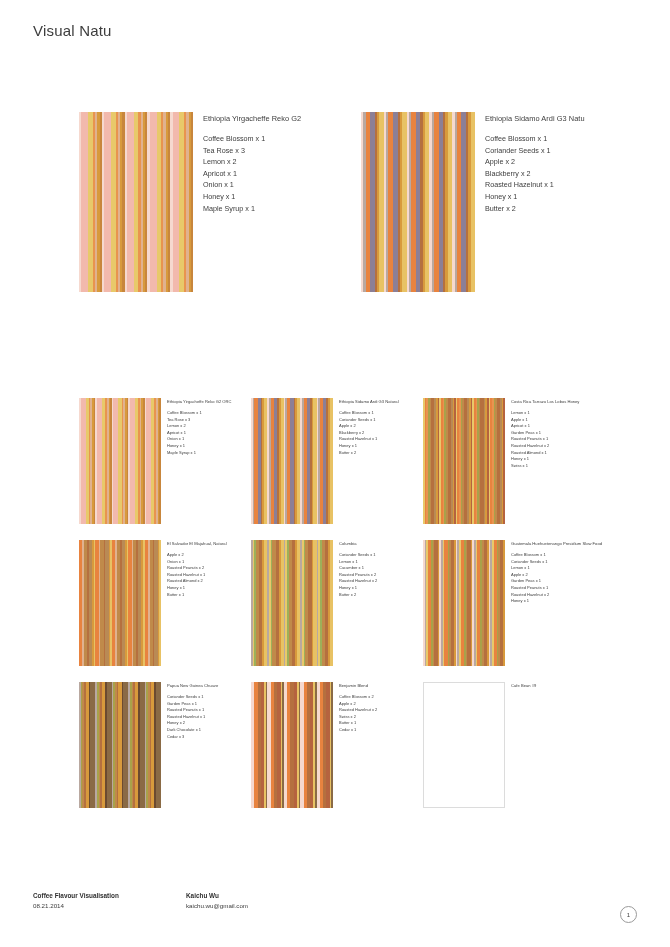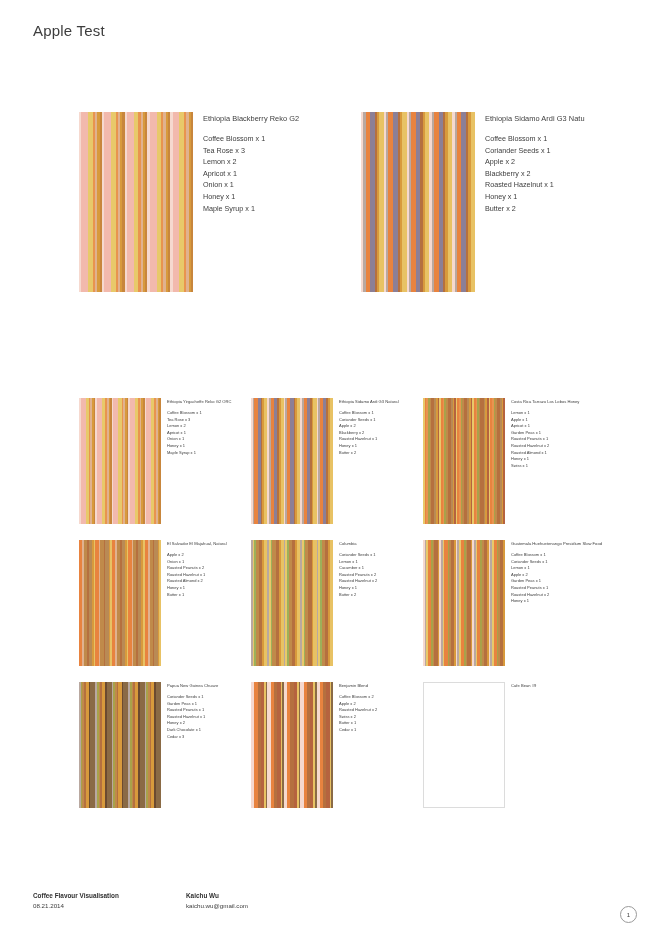--- a/index.html
+++ b/index.html
@@ -175,21 +175,21 @@
     justify-content: center;
     font-size: 6px;
     color: #3c3c3c;
   }
 </style>
 </head>
 <body>
 
 <div class="page">
 
-  <div class="page-title">Apple Test</div>
+  <div class="page-title">Visual Natu</div>
 
   <div class="hero">
     <div class="hero-item first">
       <div class="swatch hero-swatch">
           <span class="stripe" style="background: rgb(246, 217, 207);"></span>
           <span class="stripe" style="background: rgb(242, 185, 173);"></span>
           <span class="stripe" style="background: rgb(242, 185, 173);"></span>
           <span class="stripe" style="background: rgb(242, 185, 173);"></span>
           <span class="stripe" style="background: rgb(232, 201, 106);"></span>
           <span class="stripe" style="background: rgb(232, 201, 106);"></span>
@@ -232,21 +232,21 @@
           <span class="stripe" style="background: rgb(242, 185, 173);"></span>
           <span class="stripe" style="background: rgb(242, 185, 173);"></span>
           <span class="stripe" style="background: rgb(232, 201, 106);"></span>
           <span class="stripe" style="background: rgb(232, 201, 106);"></span>
           <span class="stripe" style="background: rgb(232, 148, 79);"></span>
           <span class="stripe" style="background: rgb(224, 178, 143);"></span>
           <span class="stripe" style="background: rgb(216, 154, 60);"></span>
           <span class="stripe" style="background: rgb(200, 134, 60);"></span>
         </div>
       <div class="hero-info">
-        <div class="hero-name">Ethiopia Blackberry Reko G2</div>
+        <div class="hero-name">Ethiopia Yirgacheffe Reko G2</div>
         <ul class="hero-notes">
             <li>Coffee Blossom x 1</li>
             <li>Tea Rose x 3</li>
             <li>Lemon x 2</li>
             <li>Apricot x 1</li>
             <li>Onion x 1</li>
             <li>Honey x 1</li>
             <li>Maple Syrup x 1</li>
           </ul>
       </div>

